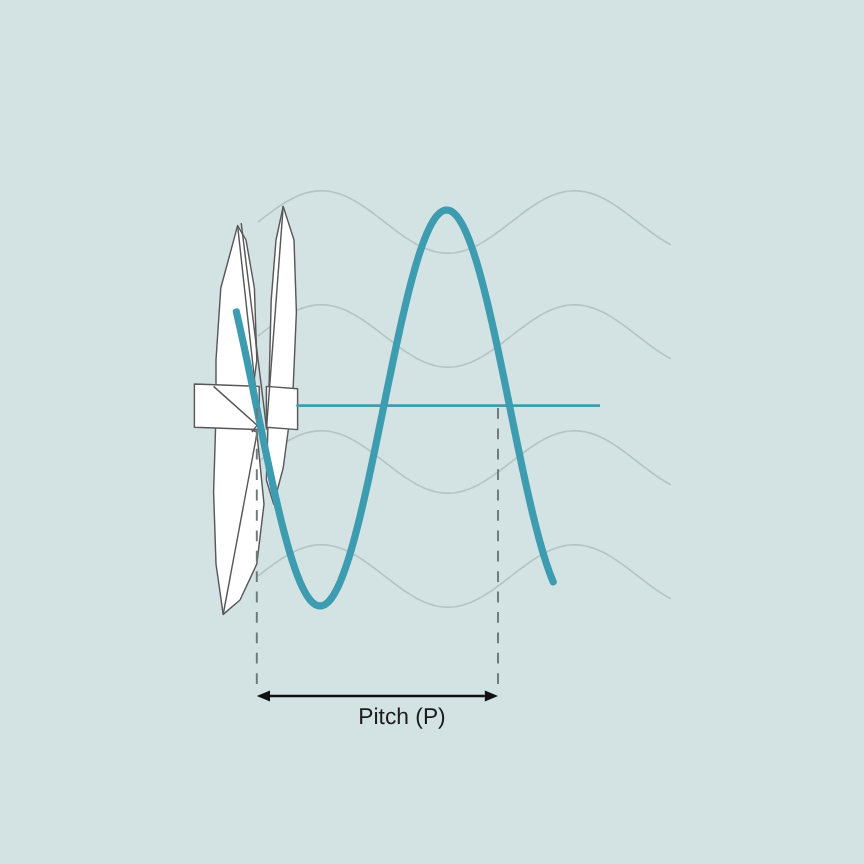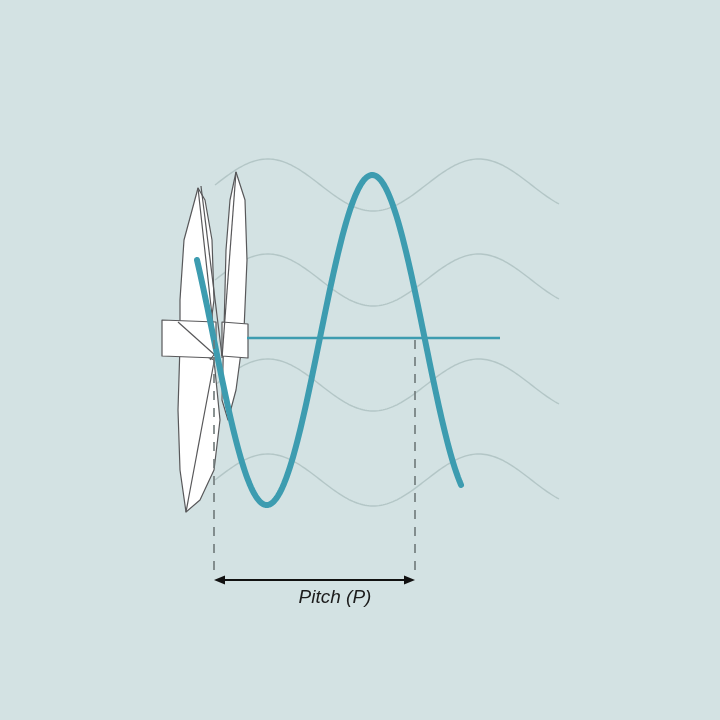--- a/index.html
+++ b/index.html
@@ -6,21 +6,20 @@
     margin: 0;
     padding: 0;
     background: #ffffff;
   }
   #figure-root {
     position: relative;
     width: 720px;
     height: 720px;
     overflow: hidden;
     font-family: "Liberation Sans", sans-serif;
-    font-style: italic;
   }
   #figure-root svg {
     display: block;
     width: 720px;
     height: 720px;
   }
   .dim-label {
     font-family: "Liberation Sans", sans-serif;
     font-size: 19px;
     fill: #1c1c1c;

